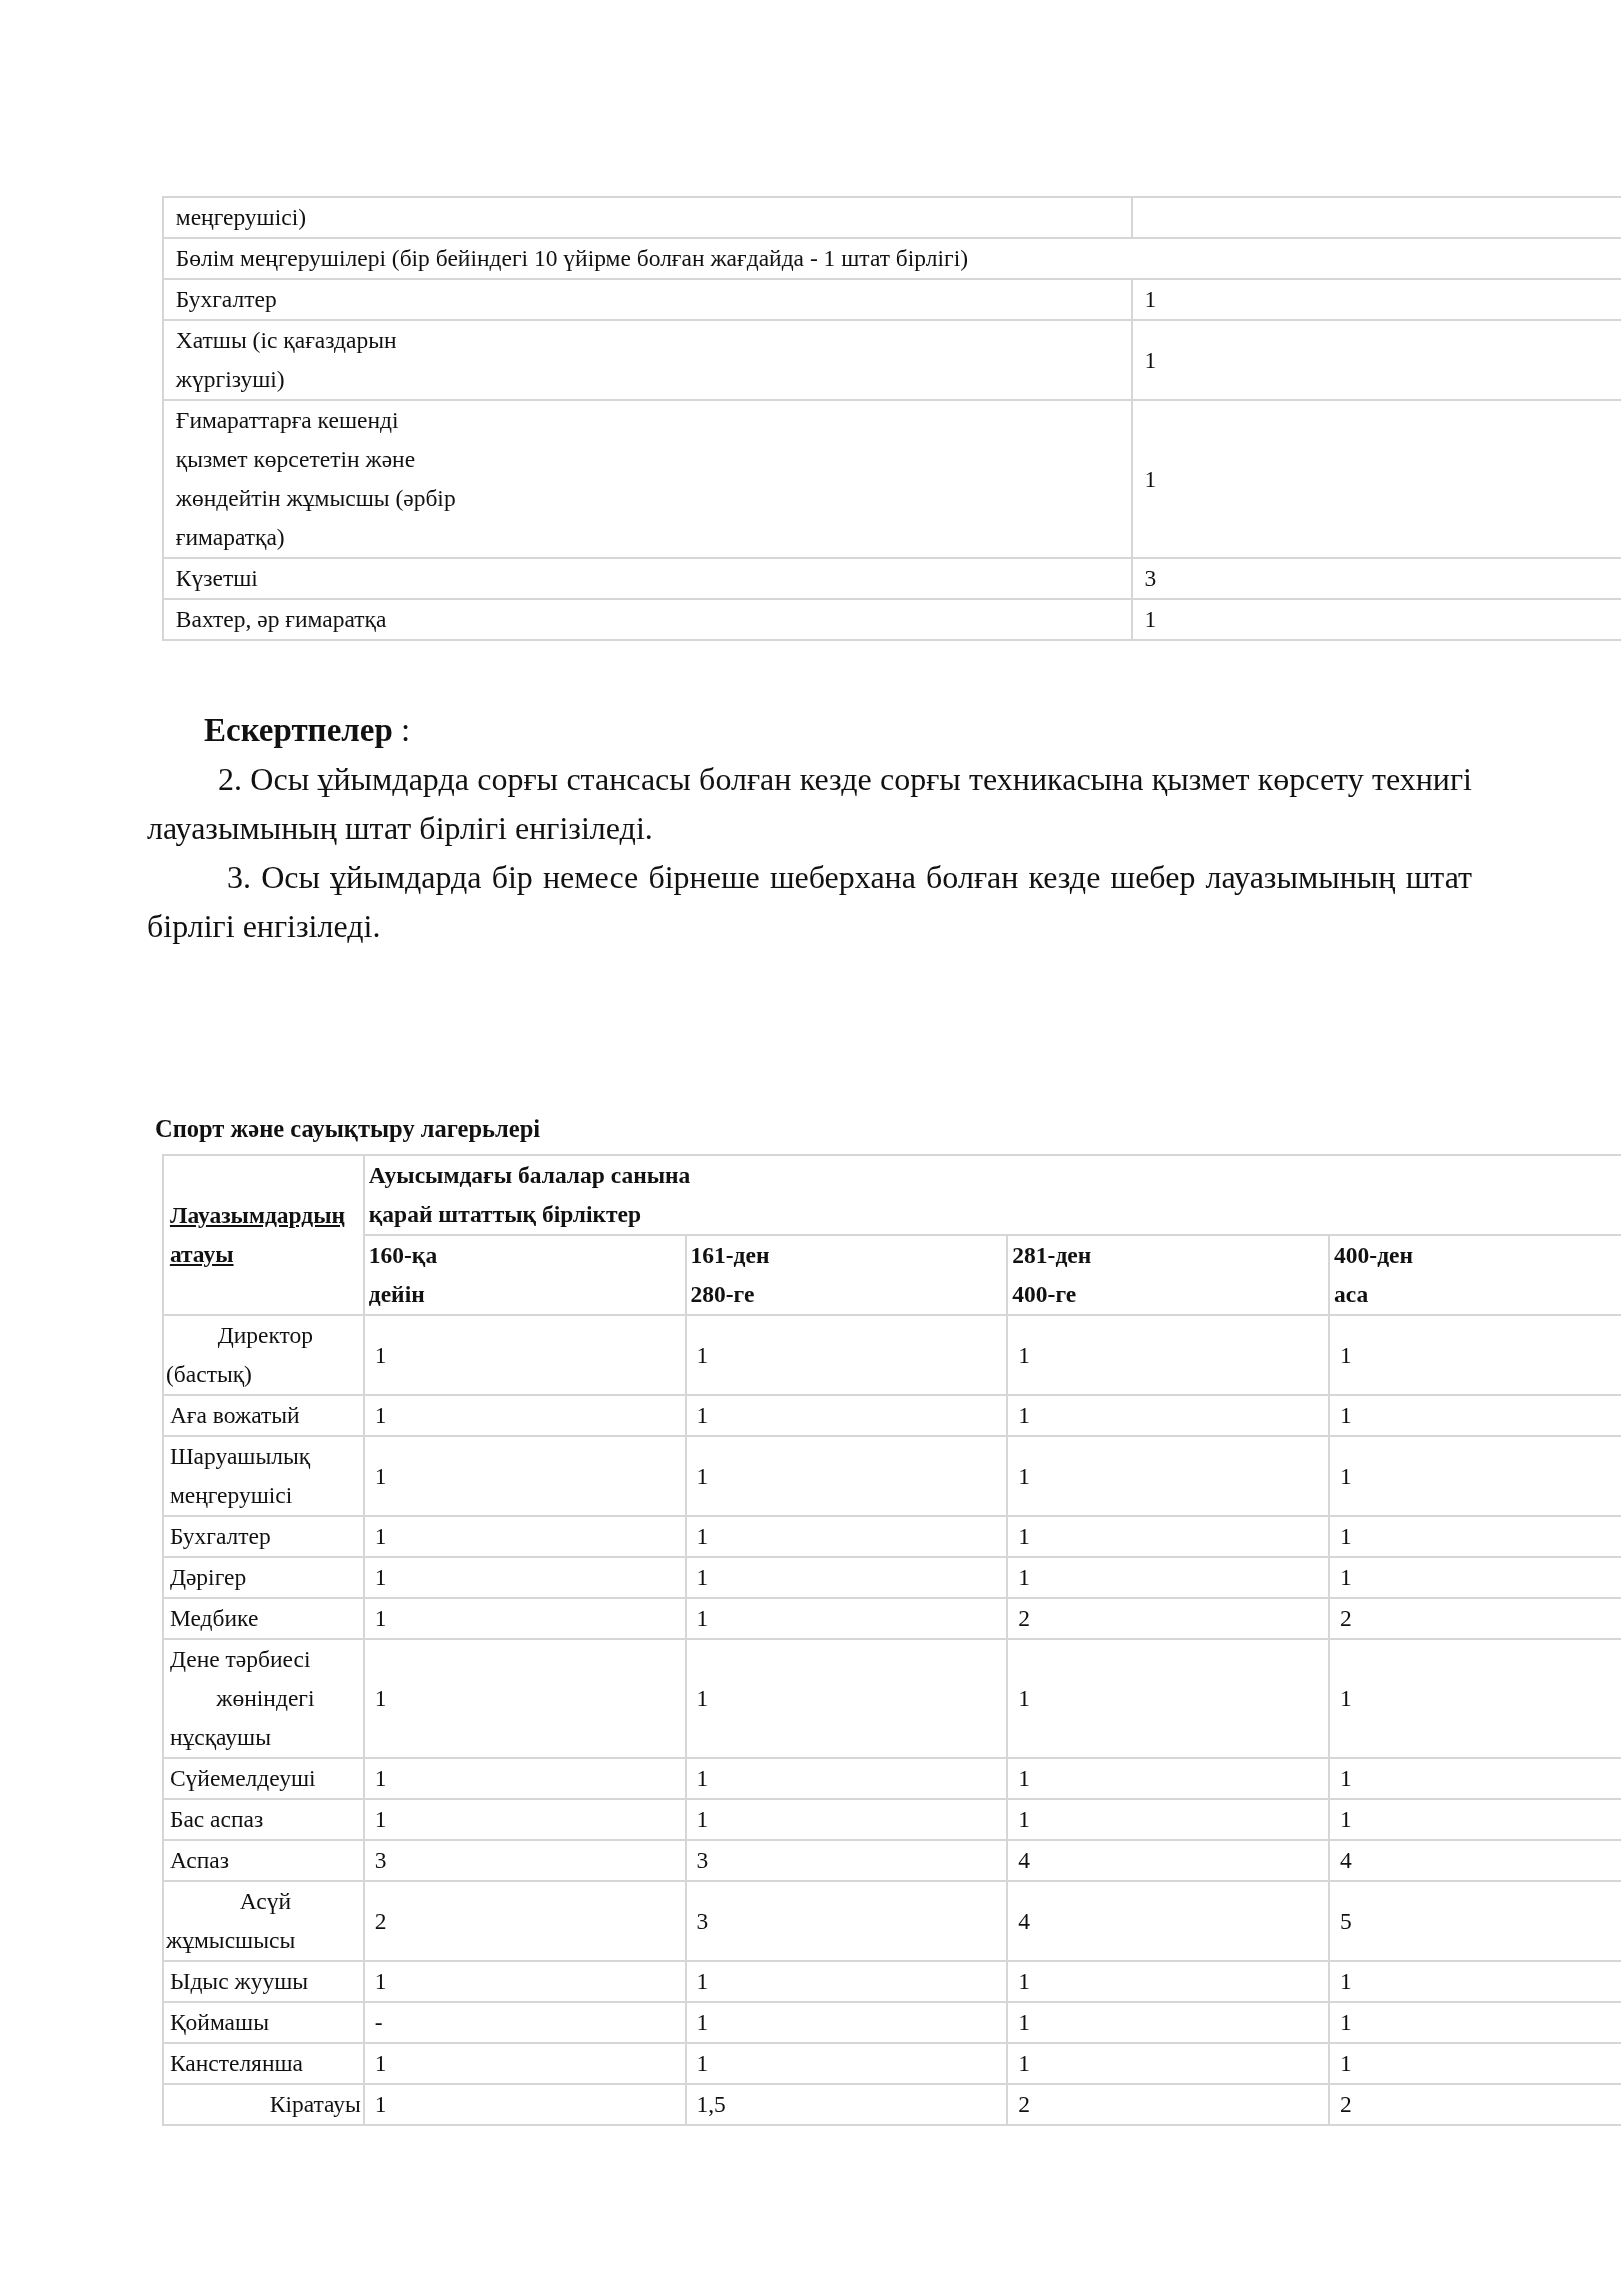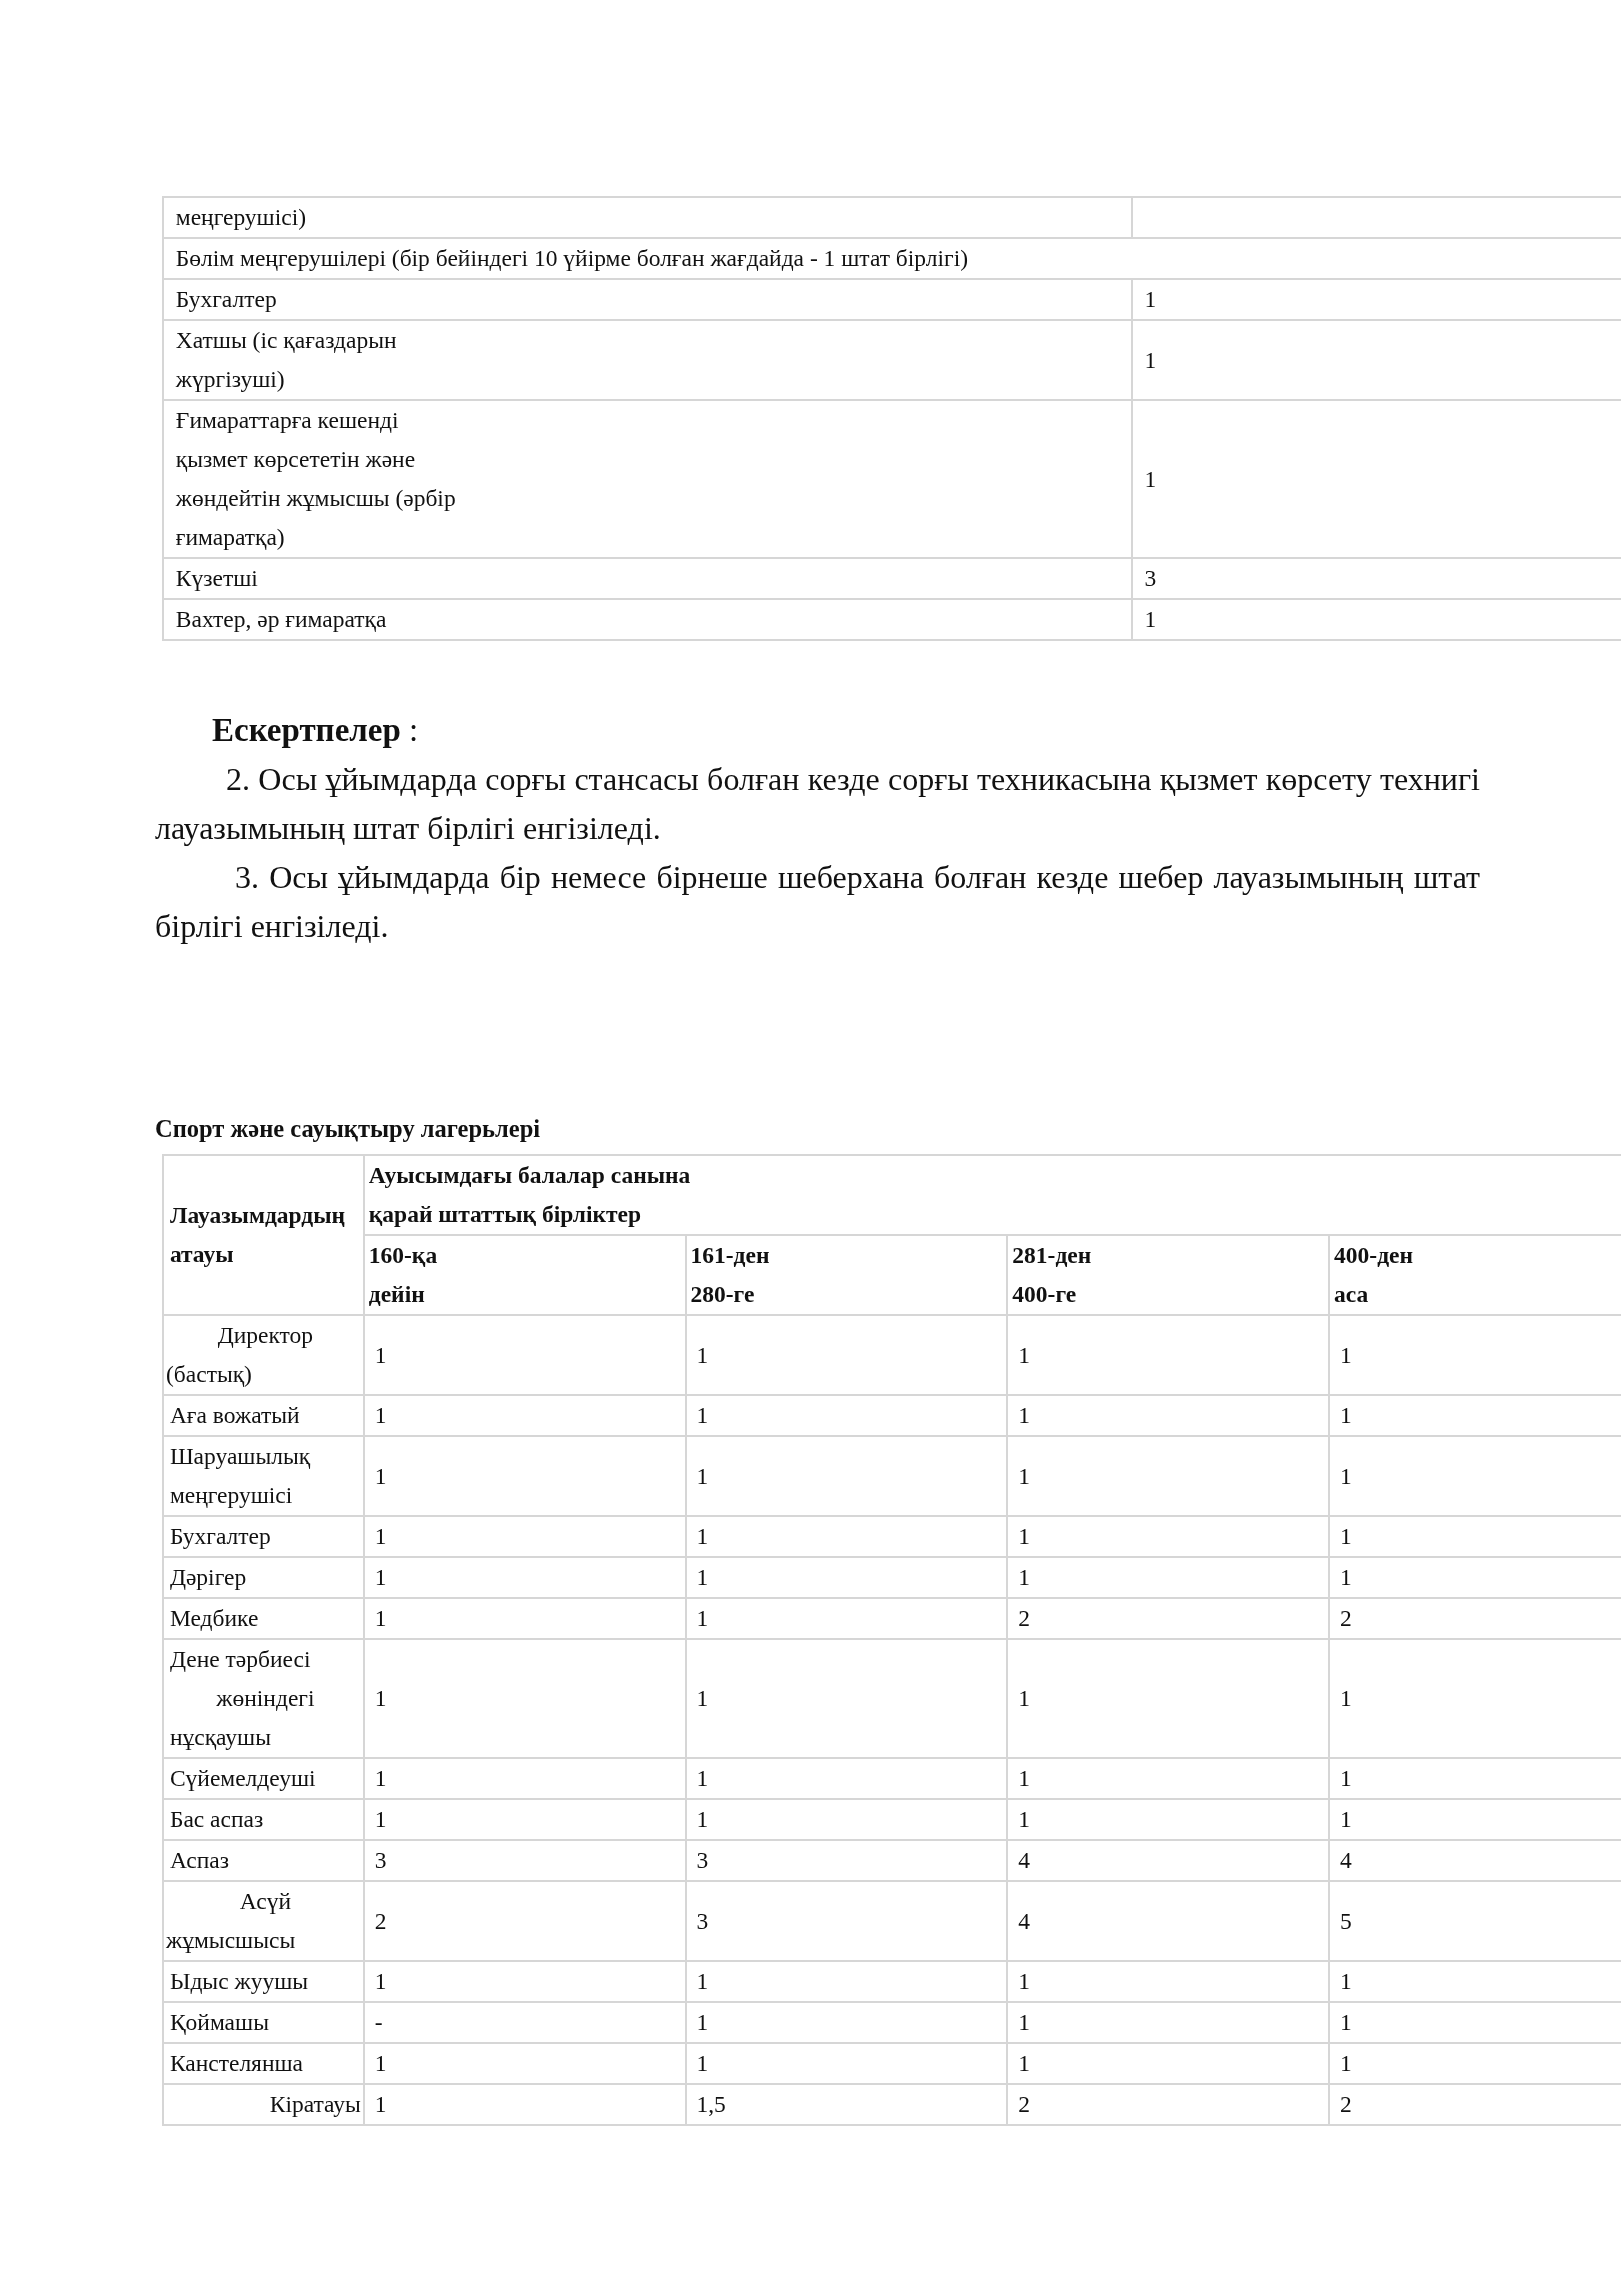--- a/index.html
+++ b/index.html
@@ -8,22 +8,22 @@
     font-family: "Liberation Serif", "DejaVu Serif", serif; color: #111;
   }
   table { border-collapse: collapse; position: absolute; table-layout: fixed; }
   td { border: 2px solid #d6d6d6; vertical-align: middle; padding: 0 11.8px; font-size: 23.5px; line-height: 39px; }
   #tbl1 { left: 162px; top: 196px; width: 1470px; }
   #tbl1 td.c1 { width: 943px; }
   #tbl2 { left: 162px; top: 1154px; width: 1490px; }
   #tbl2 td.name { width: 191px; padding: 0 2px 0 5.9px; }
   #tbl2 td.v { width: 342px; padding-left: 9.8px; }
   #tbl2 thead td { font-weight: bold; vertical-align: top; }
-  .hdr-name { vertical-align: middle !important; }
-  .notes { position: absolute; left: 147px; top: 706px; width: 1325px; font-size: 32px; line-height: 49px; margin-left: 8px; }
+  .hdr-name { vertical-align: middle !important; text-decoration: underline; }
+  .notes { position: absolute; left: 147px; top: 706px; width: 1325px; font-size: 32px; line-height: 49px; }
   .notes .title { font-weight: bold; padding-left: 57px; font-size: 33px; }
   .notes .title span { font-weight: normal; }
   .notes p { margin: 0; text-align: justify; text-indent: 71px; }
   .section-title { position: absolute; left: 155px; top: 1115px; font-size: 24.5px; font-weight: bold; }
   .indent-right { text-align: center; }
   .split { display: flex; justify-content: flex-end; padding-left: 39px; }
 </style>
 </head>
 <body>
 

